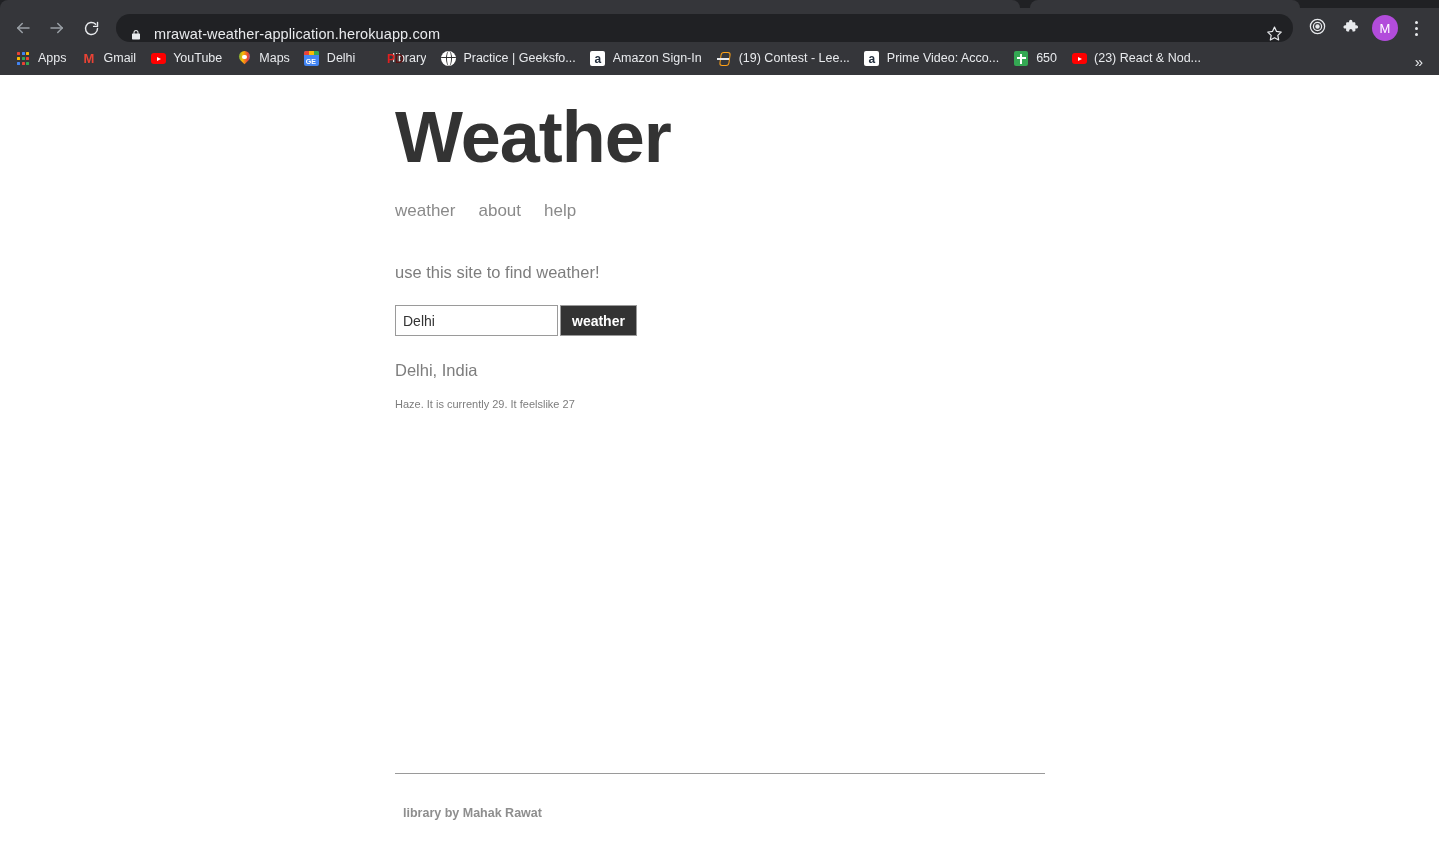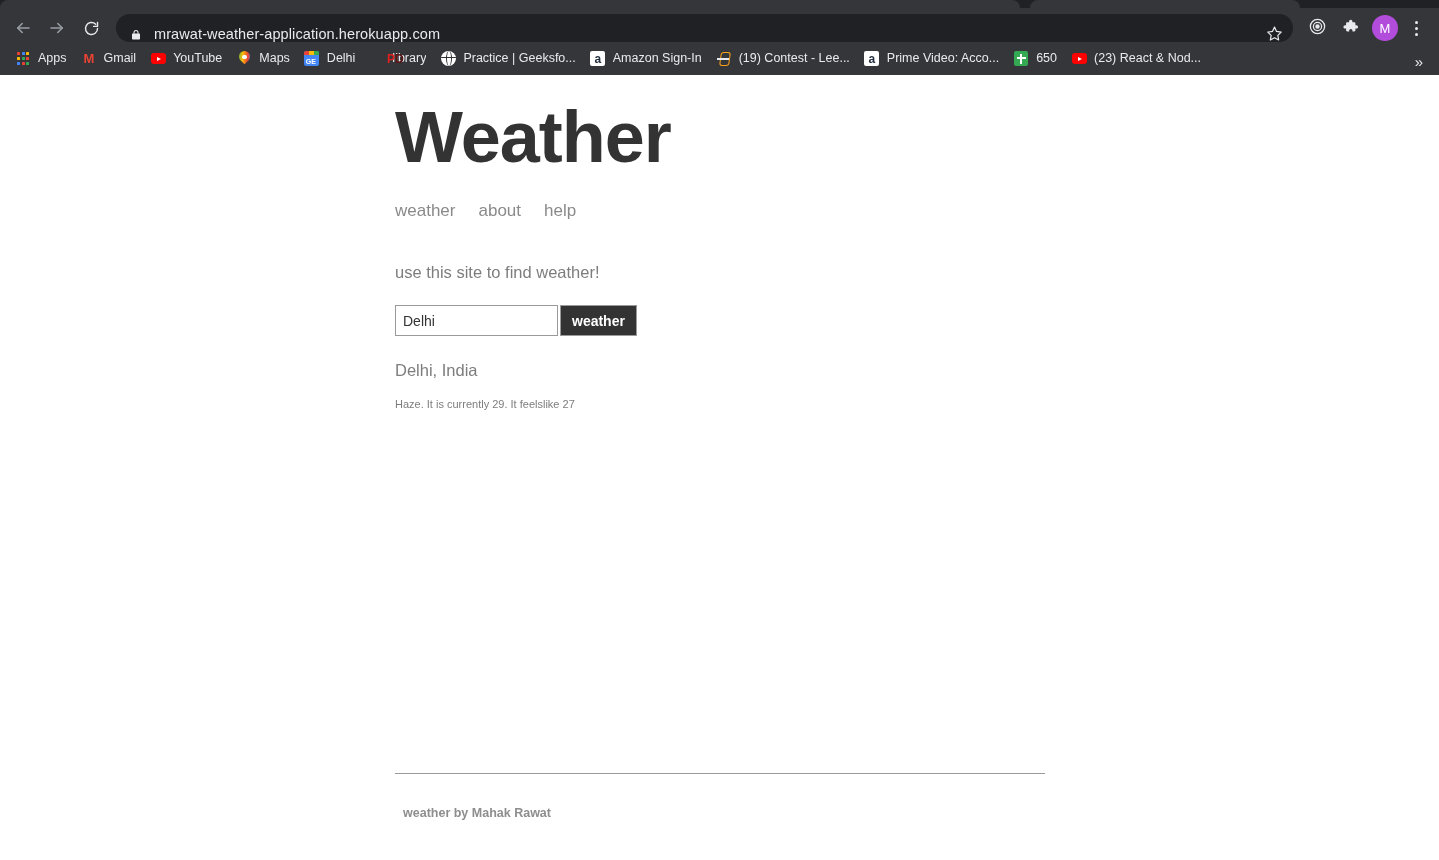--- a/index.html
+++ b/index.html
@@ -514,15 +514,15 @@
       <input id="city-input" type="text" value="Delhi" style="">
       <button id="search-button">weather</button>
     </div>
 
     <p id="location-text">Delhi, India</p>
     <p id="forecast-text">Haze. It is currently 29. It feelslike 27</p>
   </div>
 
   <div id="footer">
     <hr id="footer-rule">
-    <p id="footer-credit">weather by Mahak Rawat</p>
+    <p id="footer-credit">library by Mahak Rawat</p>
   </div>
 </div>
 
 </body></html>

